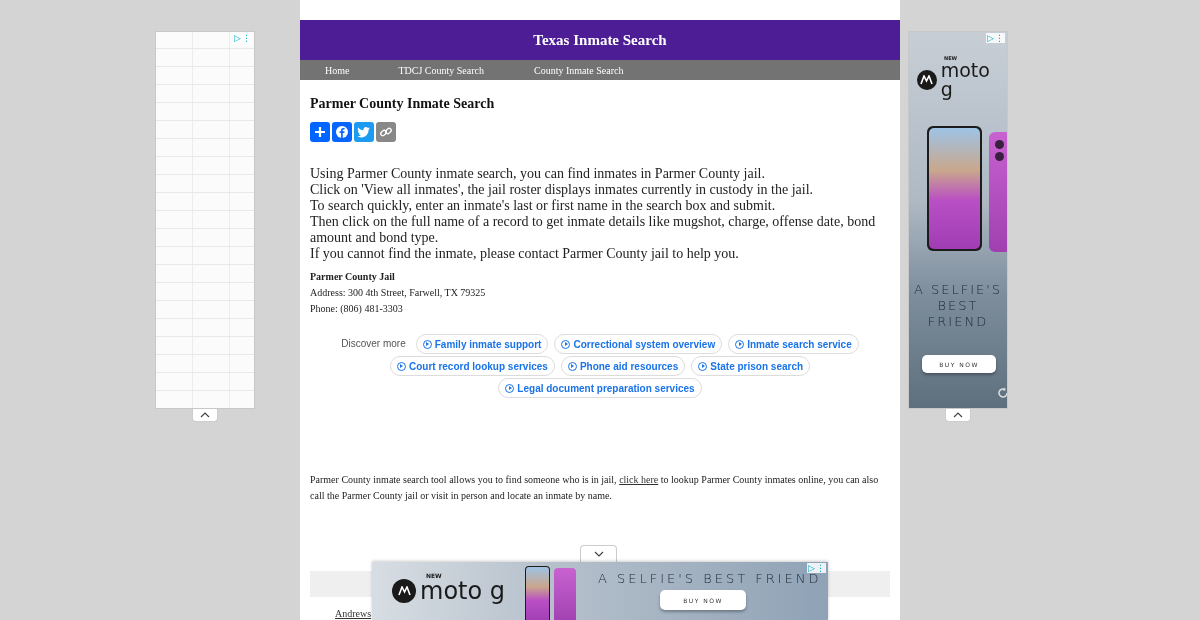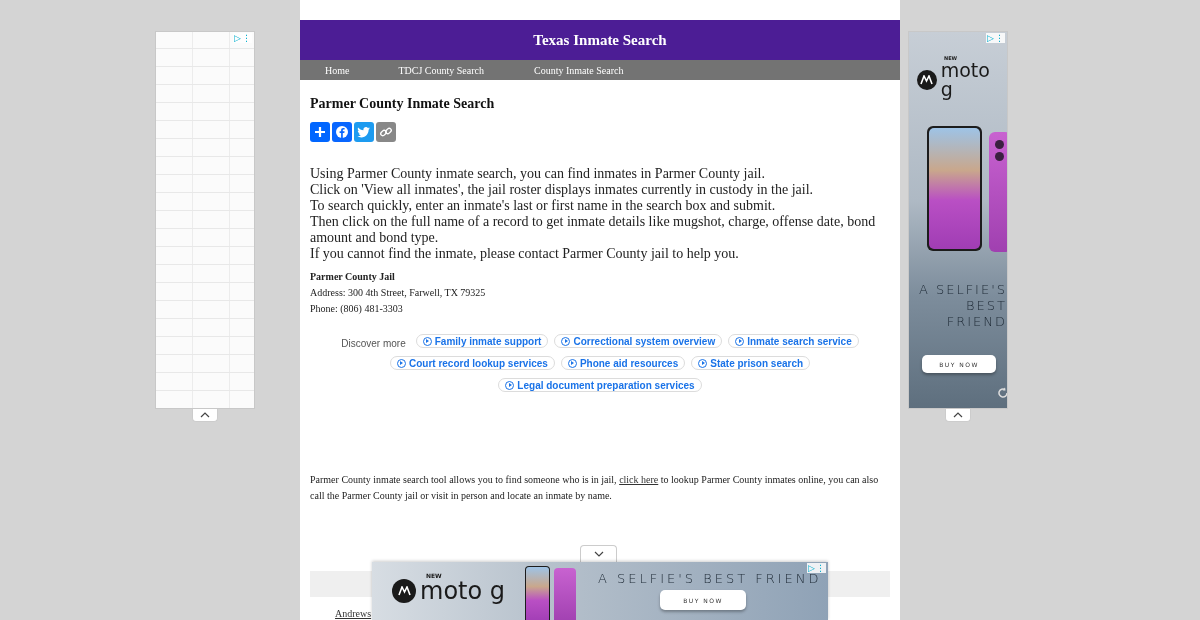--- a/index.html
+++ b/index.html
@@ -23,21 +23,21 @@
   .collapse-tab { position: absolute; width: 26px; height: 13px; background: #fff; border: 1px solid #ccc; border-top: none; border-radius: 0 0 4px 4px; display: flex; align-items: center; justify-content: center; }
   .collapse-tab svg { width: 10px; height: 6px; }
 
   .side-ad.right { left: 908px; background: linear-gradient(180deg, #c7ced6 0%, #aeb9c4 45%, #7d8d9c 70%, #5e6f7e 100%); }
   .moto-logo { display: flex; align-items: center; gap: 4px; }
   .moto-m { width: 20px; height: 20px; border-radius: 50%; background: #1a1a1a; display: flex; align-items: center; justify-content: center; }
   .moto-m svg { width: 13px; height: 10px; }
   .moto-text { font-family: "DejaVu Sans", sans-serif; color: #1a1a1a; line-height: 1; }
   .moto-new { font-family: "DejaVu Sans", sans-serif; font-size: 5px; font-weight: bold; color: #1a1a1a; }
   .phone { position: absolute; border-radius: 6px; }
-  .headline { font-family: "DejaVu Sans", sans-serif; color: #1e2a36; letter-spacing: 2px; text-align: right; font-weight: 300; }
+  .headline { font-family: "DejaVu Sans", sans-serif; color: #1e2a36; letter-spacing: 2px; text-align: center; font-weight: 300; }
   .buy-btn { background: #fff; border-radius: 5px; font-family: "DejaVu Sans", sans-serif; font-size: 6px; letter-spacing: 1.5px; color: #333; display: flex; align-items: center; justify-content: center; box-shadow: 0 2px 3px rgba(0,0,0,0.3); }
 
   
   .page { position: absolute; left: 300px; top: 0; width: 600px; height: 620px; background: #fff; }
   .header { height: 40px; background: #4c1d95; display: flex; align-items: center; justify-content: center; margin-top: 20px; }
   .header h1 { color: #fff; font-size: 15px; font-weight: bold; font-family: "Liberation Serif", serif; }
   .nav { height: 20px; background: #737373; display: flex; align-items: center; padding-left: 25px; }
   .nav a { color: #fff; font-size: 10px; text-decoration: none; }
   .nav a.home { margin-right: 49px; }
   .nav a.tdcj { margin-right: 50px; }
@@ -48,21 +48,21 @@
   .share-btn { width: 20px; height: 20px; border-radius: 3px; display: flex; align-items: center; justify-content: center; }
   .share-btn svg { width: 14px; height: 14px; }
 
   .intro { margin-top: 24px; font-size: 14px; line-height: 16px; }
   .jail-block { margin-top: 7px; font-size: 10px; line-height: 16px; }
   .jail-block b { font-weight: bold; }
 
   .discover { position: absolute; left: 0; top: 334px; width: 600px; text-align: left; font-family: "Liberation Sans", sans-serif; }
   .discover-row { display: flex; justify-content: center; gap: 6px; height: 19px; margin-bottom: 3px; }
   .discover-label { font-size: 10px; color: #555; line-height: 19px; margin-right: 4px; }
-  .chip { border: 1px solid #dcdcdc; border-radius: 10px; height: 14px; padding: 0 6px; display: flex; align-items: center; gap: 3px; font-size: 10px; font-weight: bold; color: #1a73e8; background: #fff; }
+  .chip { border: 1px solid #dcdcdc; border-radius: 10px; height: 20px; padding: 0 6px; display: flex; align-items: center; gap: 3px; font-size: 10px; font-weight: bold; color: #1a73e8; background: #fff; }
   .chip-icon { width: 9px; height: 9px; border: 1px solid #1a73e8; border-radius: 50%; display: inline-flex; align-items: center; justify-content: center; }
   .chip-icon::after { content: ""; border-left: 3px solid #1a73e8; border-top: 2px solid transparent; border-bottom: 2px solid transparent; margin-left: 1px; }
 
   .para2 { position: absolute; left: 10px; top: 472px; width: 580px; font-size: 10px; line-height: 16px; }
   .para2 a { color: #333; text-decoration: underline; }
   .para3 { position: absolute; left: 10px; top: 512px; font-size: 10px; line-height: 16px; }
   .grey-bar { position: absolute; left: 10px; top: 571px; width: 580px; height: 26px; background: #efefef; }
   .andrews { position: absolute; left: 35px; top: 608px; font-size: 10px; color: #333; text-decoration: underline; }
 
   

